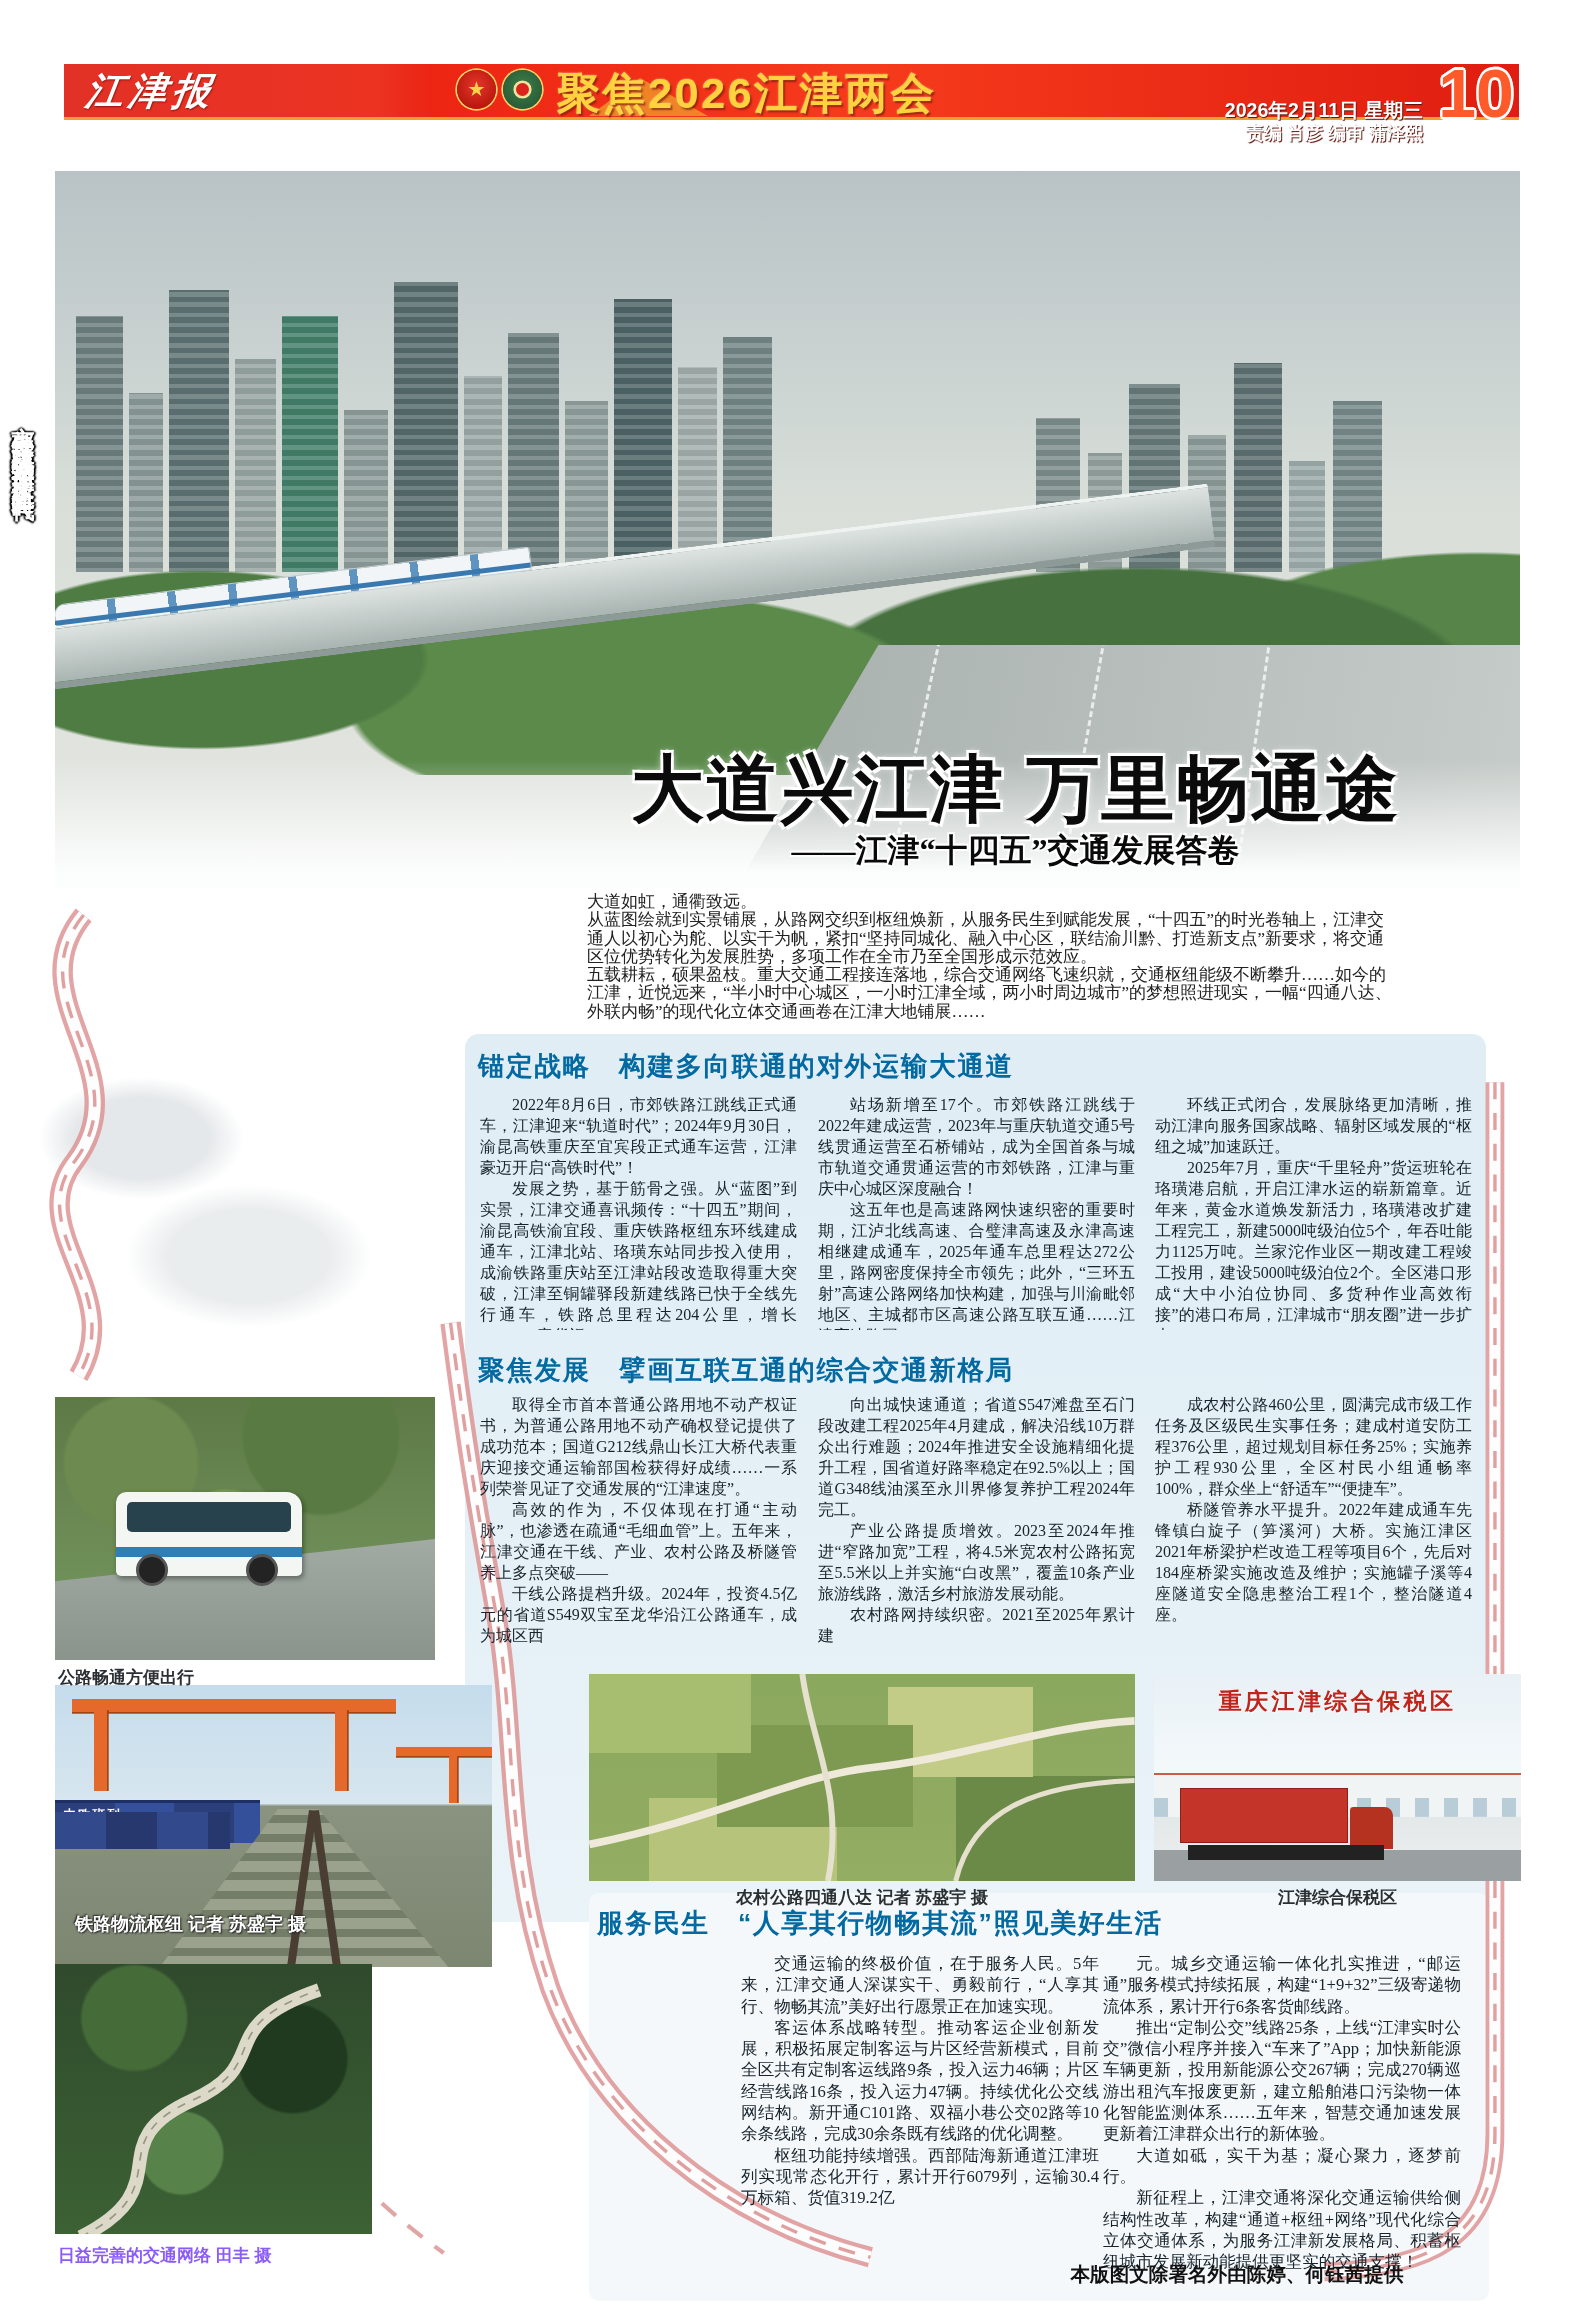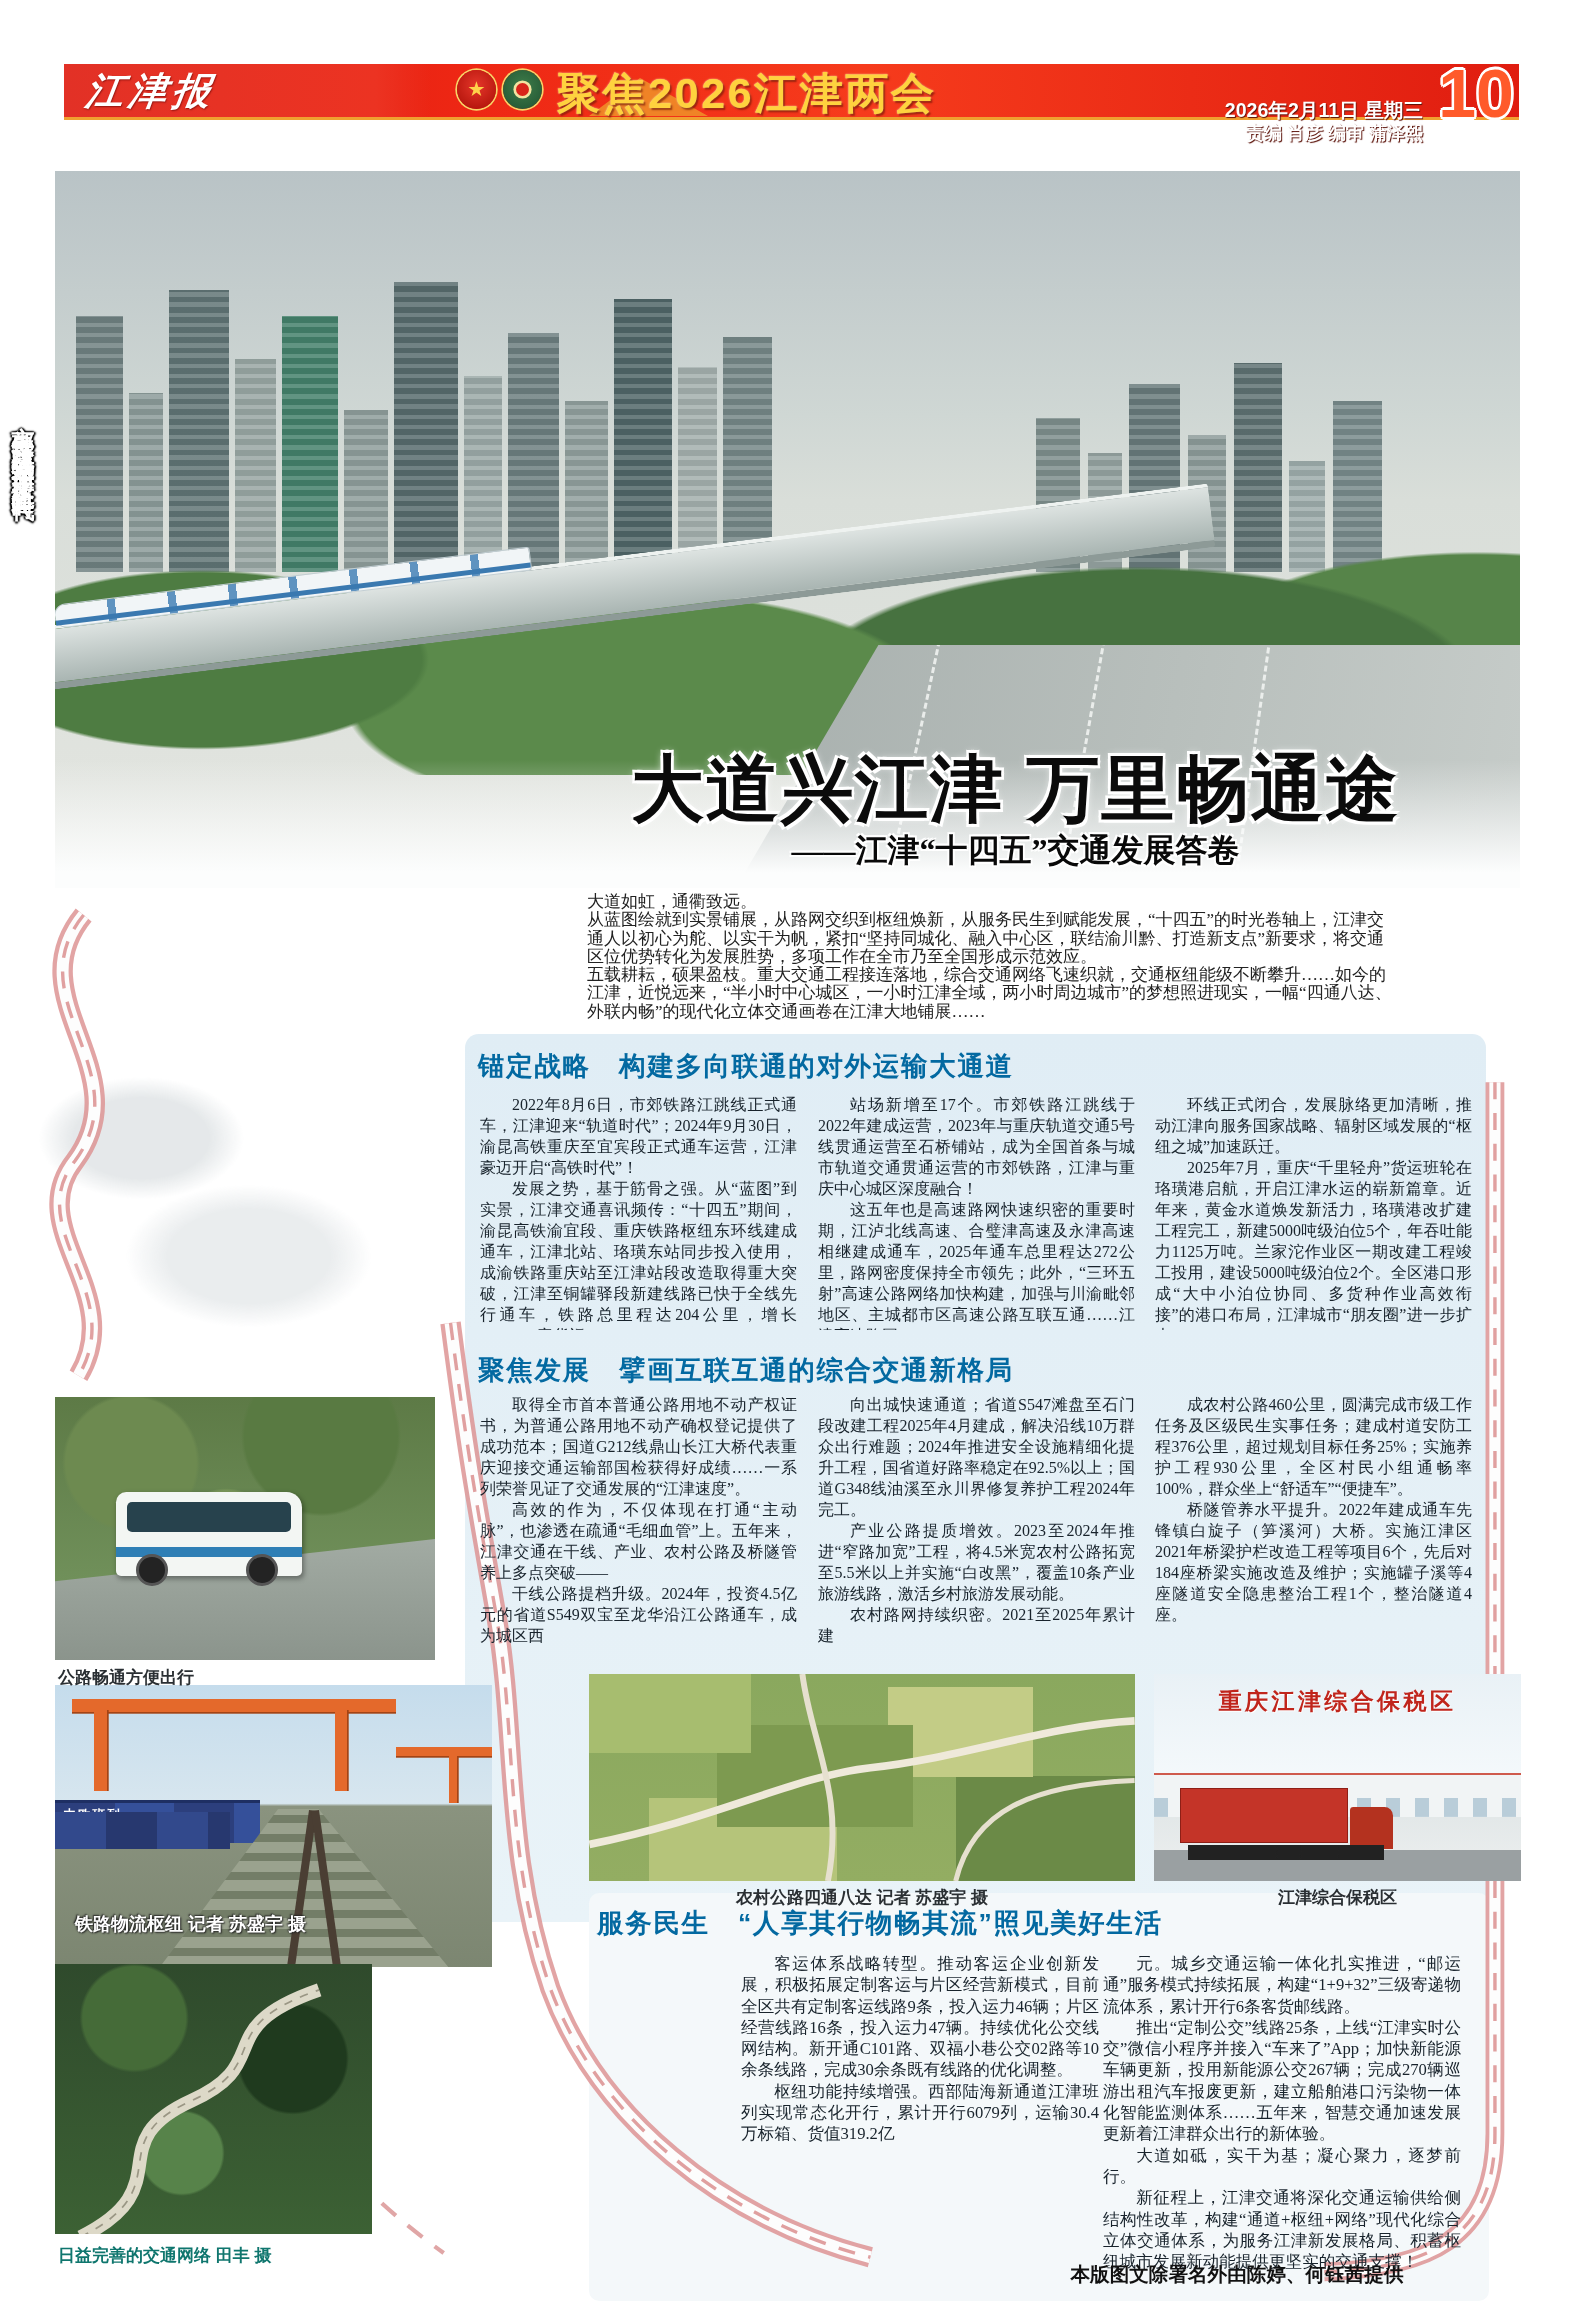--- a/index.html
+++ b/index.html
@@ -120,21 +120,21 @@
   .rail-l,.rail-r{position:absolute;bottom:0;width:7.7px;height:100%;background:#4a3e33;transform-origin:bottom center;}
   .rail-l{left:44%;transform:rotate(8deg);}
   .rail-r{left:60%;transform:rotate(-8deg);}
   .rail-caption{left:75px;top:1912px;color:#ffffff;text-shadow:0.9px 0.9px 1.7px #222,-0.9px -0.9px 1.7px #222;font-size:18px;}
   
   .wind-photo{left:55px;top:1964px;width:317px;height:270px;
         background:radial-gradient(circle at 25% 20%,#456b38 16%,rgba(0,0,0,0) 17%),
                    radial-gradient(circle at 75% 35%,#1f3a1e 18%,rgba(0,0,0,0) 19%),
                    radial-gradient(circle at 40% 70%,#57834a 15%,rgba(0,0,0,0) 16%),
                    linear-gradient(#2f4a2c,#3c6134);}
-  .wind-caption{left:58px;top:2244px;font-size:17px;color:#0f766e;text-align:right;}
+  .wind-caption{left:58px;top:2244px;font-size:17px;color:#8b5cf6;text-align:right;}
   
   .rural-photo{left:589px;top:1674px;width:546px;height:207px;
         background:linear-gradient(#a7bd6f,#a7bd6f) 0 0/162px 79px no-repeat,
                    linear-gradient(#7d9a50,#7d9a50) 128px 51px/196px 102px no-repeat,
                    linear-gradient(#c3cc86,#c3cc86) 299px 12.8px/145px 90px no-repeat,
                    linear-gradient(#6b8a47,#6b8a47) 367px 102px/179px 105px no-repeat,
                    linear-gradient(#b5c47a,#b5c47a) 60px 124px/188px 85px no-repeat,
                    linear-gradient(#8aa85e,#93ad62);}
   .rural-caption{left:589px;top:1886px;width:546px;text-align:center;font-size:17px;}
   
@@ -342,20 +342,21 @@
     <div class="truck">
       <div class="truck-box"></div>
       <div class="truck-cab"></div>
       <div class="truck-wheels"></div>
     </div>
   </div>
   <div class="photo-caption bonded-caption">江津综合保税区</div>
 
   <div class="sec-title" style="left:597px;top:1905px;width:892px;">服务民生　“人享其行物畅其流”照见美好生活</div>
   <div class="col col3w" style="left:741px;top:1953px;height:341px;">
+      <p class="para">交通运输的终极价值，在于服务人民。5年来，江津交通人深谋实干、勇毅前行，“人享其行、物畅其流”美好出行愿景正在加速实现。</p>
       <p class="para">客运体系战略转型。推动客运企业创新发展，积极拓展定制客运与片区经营新模式，目前全区共有定制客运线路9条，投入运力46辆；片区经营线路16条，投入运力47辆。持续优化公交线网结构。新开通C101路、双福小巷公交02路等10余条线路，完成30余条既有线路的优化调整。</p>
       <p class="para">枢纽功能持续增强。西部陆海新通道江津班列实现常态化开行，累计开行6079列，运输30.4万标箱、货值319.2亿</p>
     </div>
   <div class="col col3w" style="left:1103px;top:1953px;height:341px;">
       <p class="para">元。城乡交通运输一体化扎实推进，“邮运通”服务模式持续拓展，构建“1+9+32”三级寄递物流体系，累计开行6条客货邮线路。</p>
       <p class="para">推出“定制公交”线路25条，上线“江津实时公交”微信小程序并接入“车来了”App；加快新能源车辆更新，投用新能源公交267辆；完成270辆巡游出租汽车报废更新，建立船舶港口污染物一体化智能监测体系……五年来，智慧交通加速发展更新着江津群众出行的新体验。</p>
       <p class="para">大道如砥，实干为基；凝心聚力，逐梦前行。</p>
       <p class="para">新征程上，江津交通将深化交通运输供给侧结构性改革，构建“通道+枢纽+网络”现代化综合立体交通体系，为服务江津新发展格局、积蓄枢纽城市发展新动能提供更坚实的交通支撑！</p>
     </div>
 

